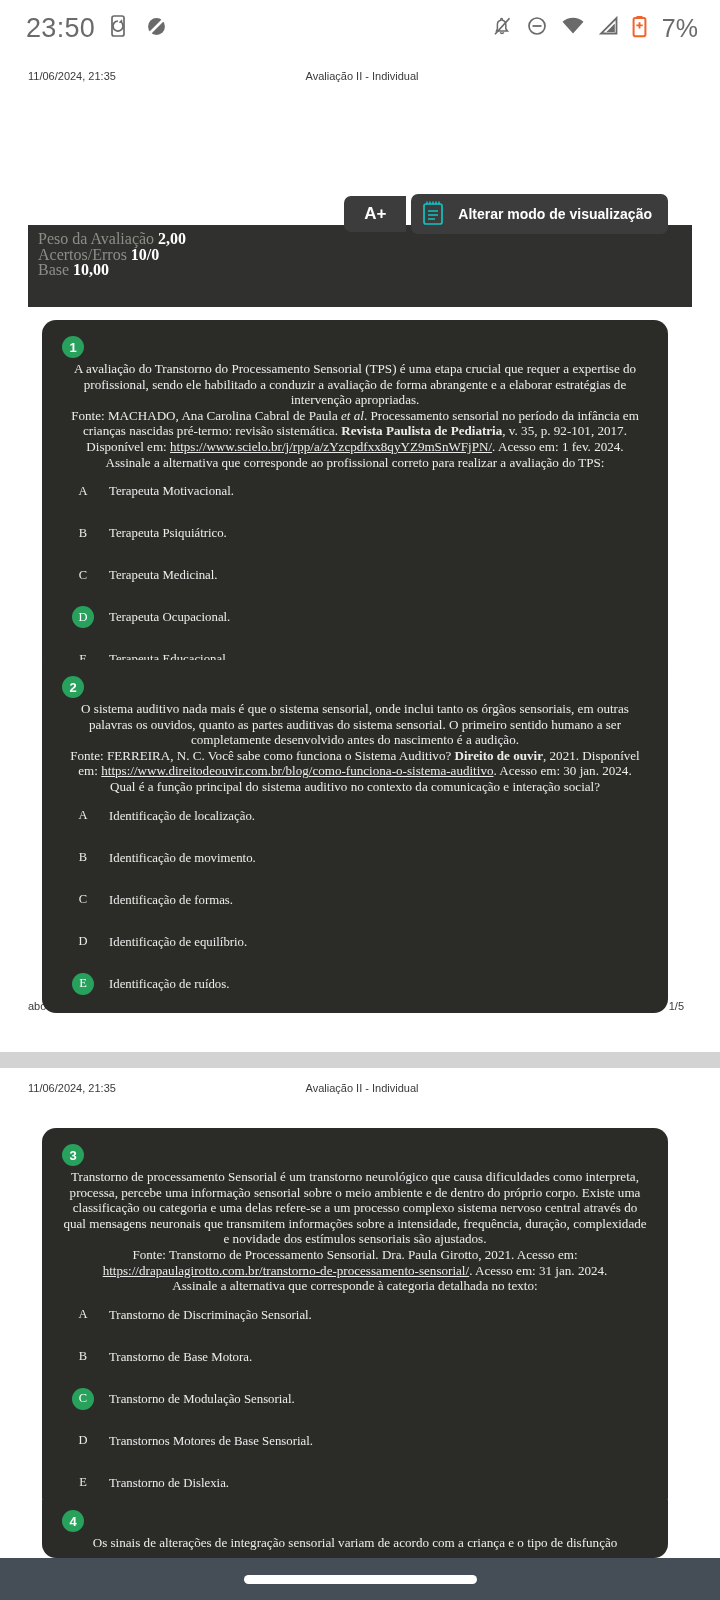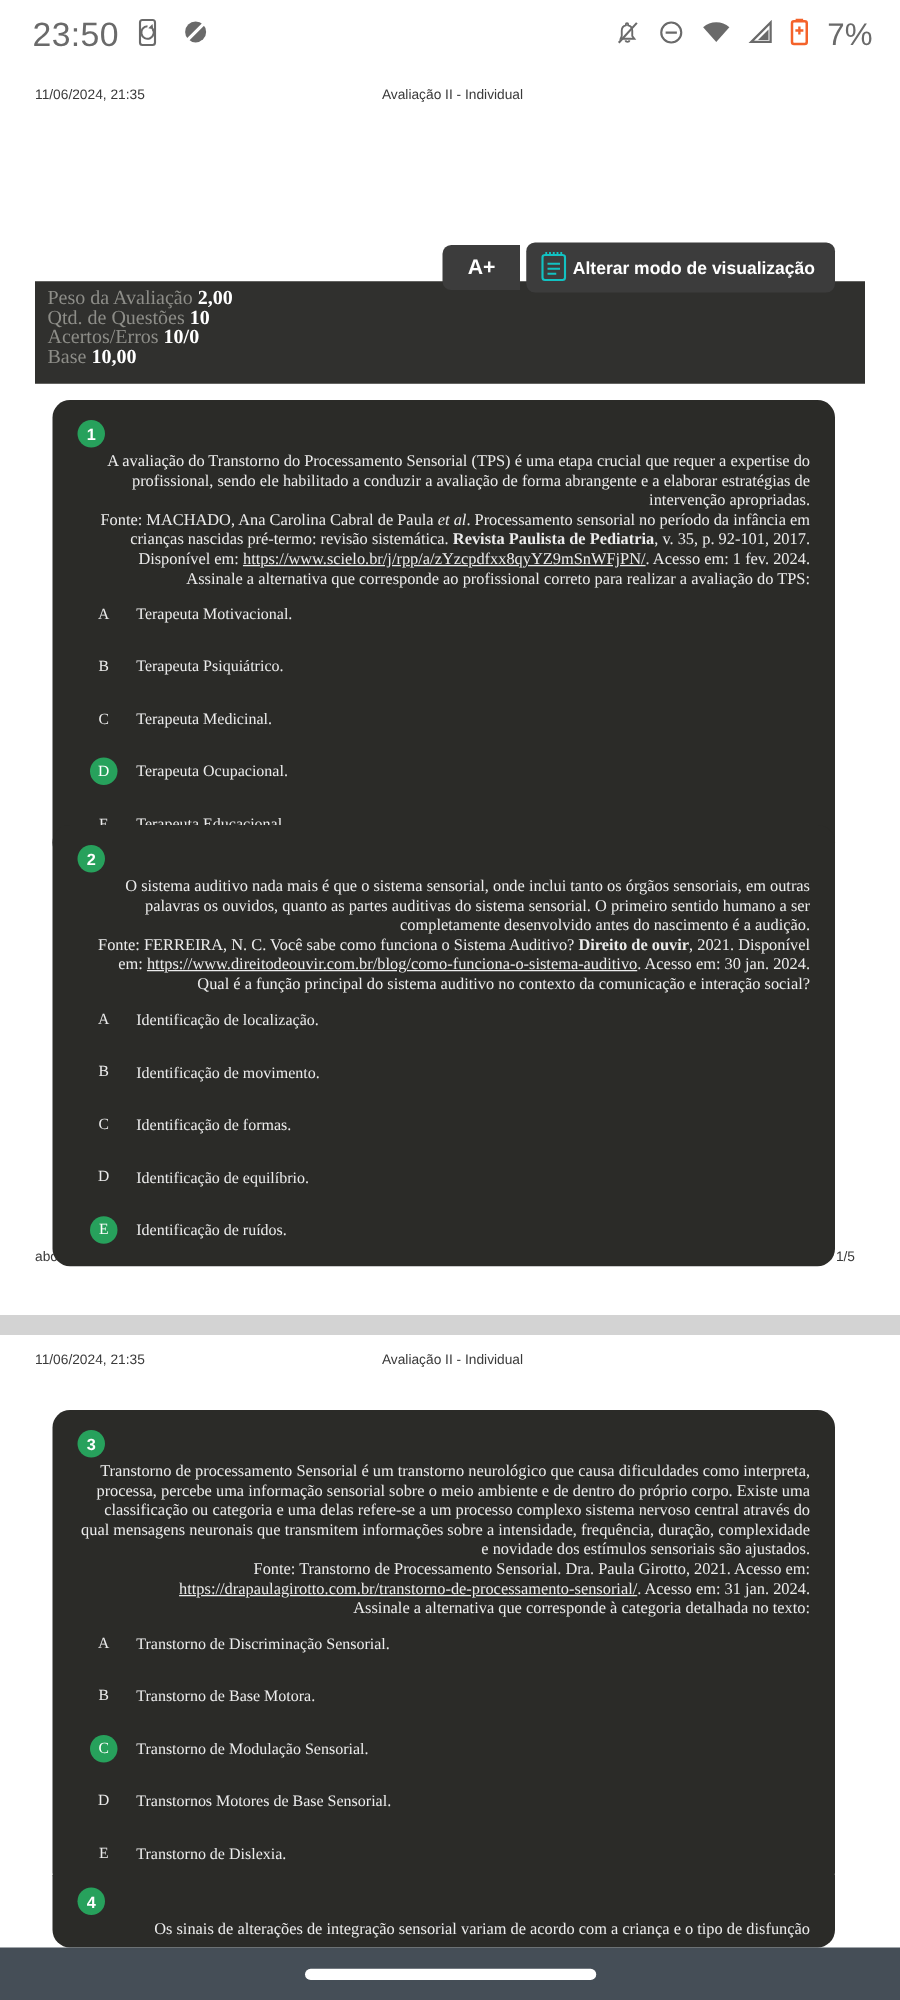--- a/index.html
+++ b/index.html
@@ -51,21 +51,21 @@
     position:absolute; right:52px; top:196px; display:flex; align-items:stretch; z-index:20;
   }
   .tb-aplus{
     background:#3c3c3c; color:#fff; border-radius:7px 0 0 7px;
     display:flex; align-items:center; justify-content:center;
     width:62px; height:36px; font-size:17px; font-weight:bold;
     border:none; cursor:pointer;
   }
   .tb-mode{
     background:#3c3c3c; color:#fff; border-radius:7px;
-    display:flex; align-items:center; gap:4px;
+    display:flex; align-items:center; gap:14px;
     height:40px; padding:0 16px 0 11px; margin-top:-2px; margin-left:5px;
     font-size:14px; font-weight:bold; border:none; cursor:pointer;
   }
   .tb-mode .ico-doc{ display:block; }
 
   
   .infostrip{
     position:absolute; left:28px; top:225px; width:664px; height:82px;
     background:#30302e; color:#e9e9e4; z-index:5;
     padding:6px 0 0 10px; line-height:15.6px;
@@ -86,21 +86,21 @@
   .qnum{
     width:22px; height:22px; border-radius:50%;
     background:#27a15c; color:#fff;
     font-size:13px; font-weight:bold;
     display:flex; align-items:center; justify-content:center;
     font-family:"Liberation Sans", sans-serif;
     margin-bottom:3px;
   }
   .qtext{
     font-size:13.1px; line-height:15.6px; color:#ececec;
-    text-align:right;
+    text-align:center;
   }
   .qtext b{ font-weight:bold; }
   .qtext i{ font-style:italic; }
   .qtext .lnk{ text-decoration:underline; color:#ececec; }
 
   .alts{ margin-top:10px; }
   .alt{ display:flex; align-items:flex-start; gap:0; margin-bottom:20px; }
   .alt:last-child{ margin-bottom:2px; }
   .alt-key{
     width:22px; height:22px; flex:0 0 22px;
@@ -207,21 +207,20 @@
           <path d="M5 1.5 v3 M8 1.5 v3 M11 1.5 v3 M14 1.5 v3 M17 1.5 v3" stroke="#12c2c2" stroke-width="1.5"></path>
           <path d="M6 11 h10 M6 15 h10 M6 19 h7" stroke="#12c2c2" stroke-width="1.6"></path>
         </svg>
       </span>
       <span>Alterar modo de visualização</span>
     </button>
   </div>
 
   <div class="infostrip" id="info-strip">
       <div class="row"><span class="lbl">Peso da Avaliação</span><span class="val"> 2,00</span></div>
-      <div class="row"><span class="lbl">Qtd. de Questões</span><span class="val"> 10</span></div>
       <div class="row"><span class="lbl">Acertos/Erros</span><span class="val"> 10/0</span></div>
       <div class="row"><span class="lbl">Base</span><span class="val"> 10,00</span></div>
     </div>
 
   <div class="qcard" id="q1" style="top:320px;">
       <div class="qnum">1</div>
       <div class="qtext">A avaliação do Transtorno do Processamento Sensorial (TPS) é uma etapa crucial que requer a expertise do profissional, sendo ele habilitado a conduzir a avaliação de forma abrangente e a elaborar estratégias de intervenção apropriadas.<br>Fonte: MACHADO, Ana Carolina Cabral de Paula <i>et al</i>. Processamento sensorial no período da infância em crianças nascidas pré-termo: revisão sistemática. <b>Revista Paulista de Pediatria</b>, v. 35, p. 92-101, 2017. Disponível em: <span class="lnk">https://www.scielo.br/j/rpp/a/zYzcpdfxx8qyYZ9mSnWFjPN/</span>. Acesso em: 1 fev. 2024.<br>Assinale a alternativa que corresponde ao profissional correto para realizar a avaliação do TPS:</div>
       <div class="alts">
         <div class="alt">
           <span class="alt-key">A</span>

